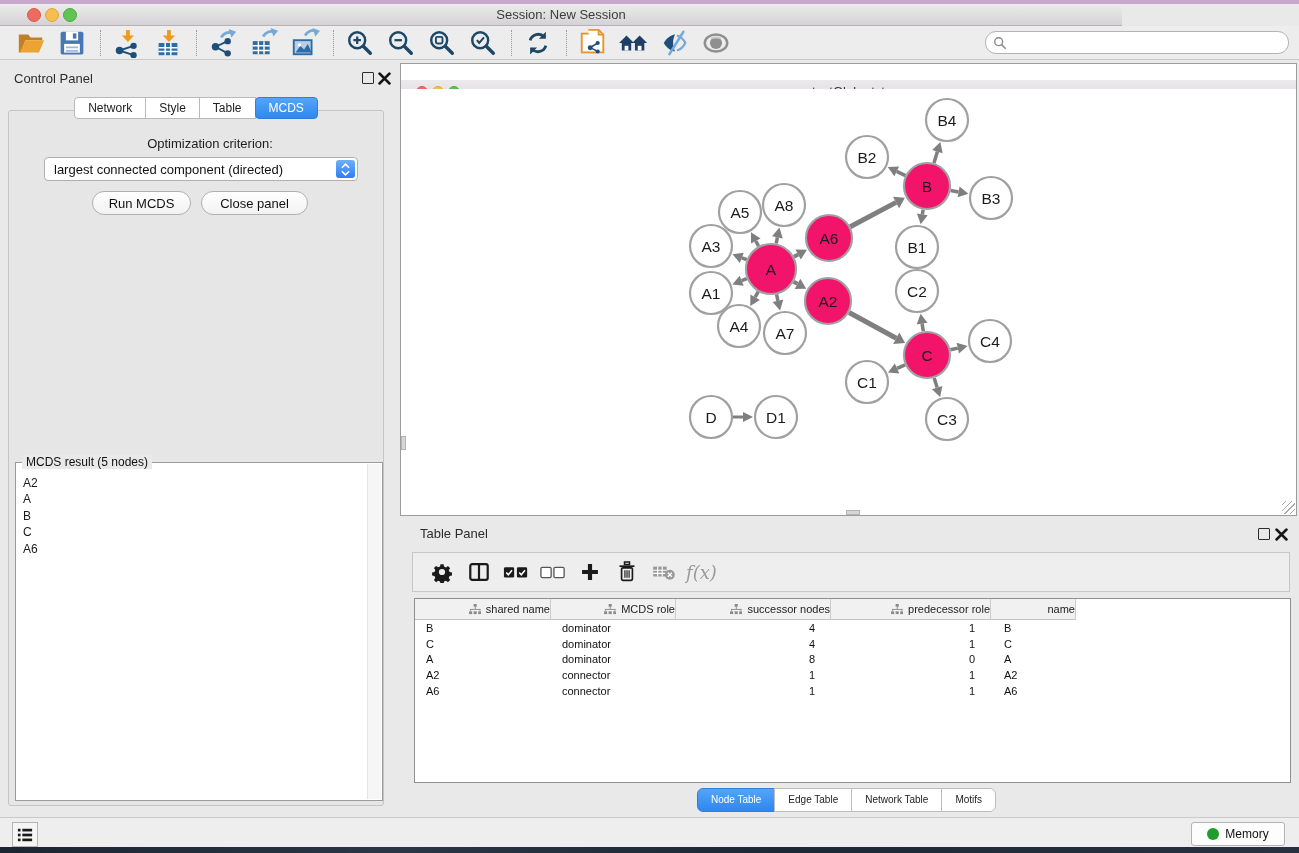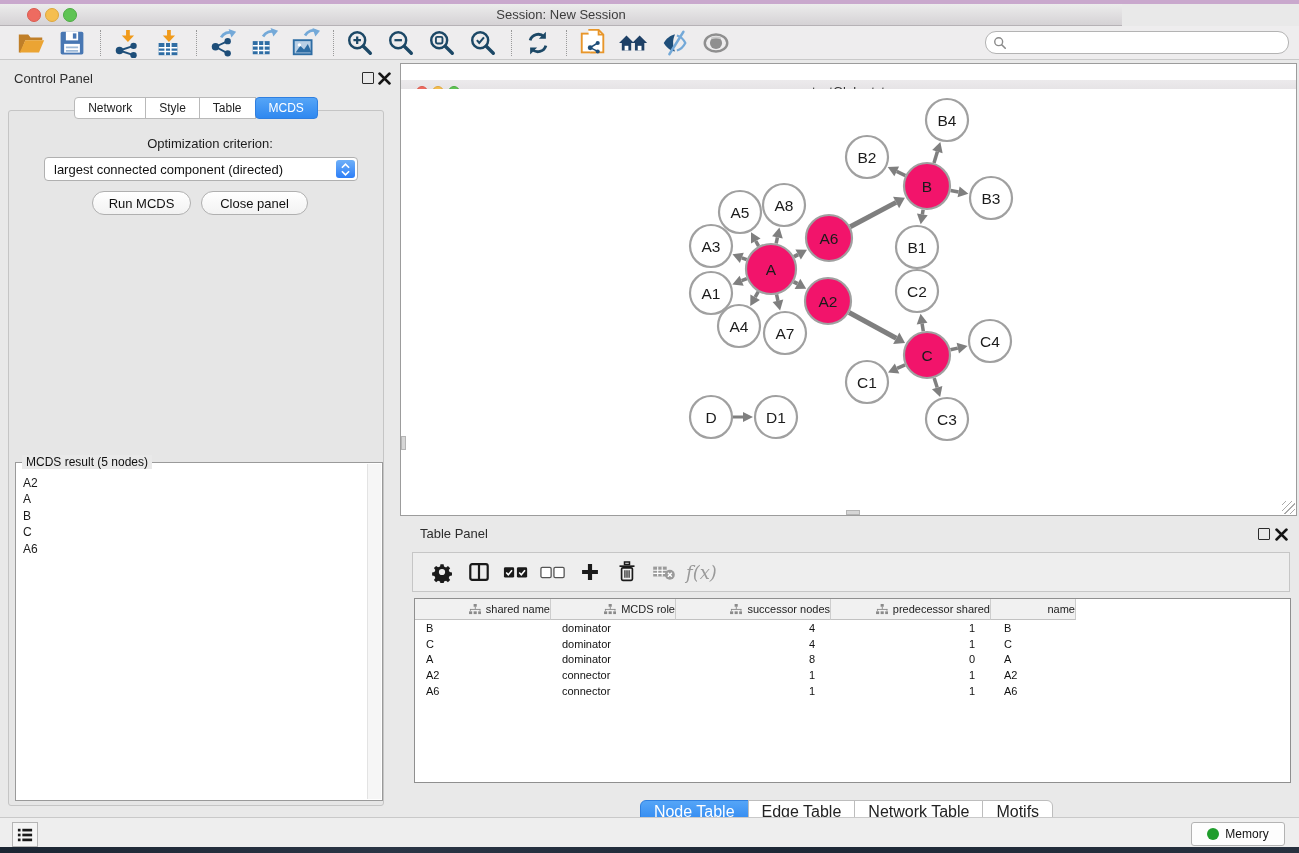--- a/index.html
+++ b/index.html
@@ -79,21 +79,21 @@
   .fx-label{font-family:"DejaVu Serif",serif;font-style:italic;font-size:18px;color:#9a9a9a;}
   .grid{position:absolute;left:20px;top:78px;width:875px;height:183px;background:#fff;
     border:1px solid #8f8f8f;overflow:hidden;}
   .grid-header{display:flex;height:21px;}
   .gh-cell{box-sizing:border-box;background:#f1f1f1;border-right:1px solid #cdcdcd;
     border-bottom:1px solid #c2c2c2;display:flex;align-items:center;justify-content:flex-end;
     gap:5px;font-size:11px;color:#222;}
   .grid-row{display:flex;height:15.8px;align-items:center;}
   .gr-cell{box-sizing:border-box;font-size:11px;color:#111;overflow:hidden;white-space:nowrap;}
   .tp-tabs{position:absolute;left:0;right:0;top:268px;display:flex;justify-content:center;}
-  .tp-tabs .seg{height:22px;line-height:22px;font-size:16px;border-radius:0;border-color:#bdbdbd;margin-top:12px;}
+  .tp-tabs .seg{height:22px;line-height:22px;font-size:10px;border-radius:0;border-color:#bdbdbd;}
   .tp-tabs .seg:first-child{border-radius:6px 0 0 6px;}
   .tp-tabs .seg:last-child{border-radius:0 6px 6px 0;}
   .tp-tabs .seg.sel{background:linear-gradient(#55a5f7,#2e87f0);color:#fff;border-color:#2e7fdf;border-radius:6px 0 0 6px;}
   
   .status-bar{position:absolute;left:0;top:817px;width:1299px;height:48px;background:#eeeeee;
     border-top:1px solid #c9c9c9;box-sizing:border-box;}
   .sb-listbtn{position:absolute;left:12px;top:4px;width:24px;height:23px;background:#f5f5f5;
     border:1px solid #b5b5b5;display:flex;align-items:center;justify-content:center;}
   .memory-btn{position:absolute;right:14px;top:4px;height:22px;width:92px;background:#fdfdfd;
     border:1px solid #b3b3b3;border-radius:3px;display:flex;align-items:center;justify-content:center;gap:6px;
@@ -520,21 +520,21 @@
                   <rect x="6.3" y="3" width="1" height="2.4"></rect>
                   <rect x="1" y="5.4" width="11.4" height="1"></rect>
                   <rect x="1" y="5.4" width="1" height="2"></rect>
                   <rect x="11.4" y="5.4" width="1" height="2"></rect>
                   <rect x="0" y="8" width="3.4" height="3"></rect>
                   <rect x="5" y="8" width="3.4" height="3"></rect>
                   <rect x="10" y="8" width="3.4" height="3"></rect>
                 </g>
               </svg>
             </span>
-            <span>predecessor shared</span>
+            <span>predecessor role</span>
           </div>
           <div class="gh-cell" style="width: 85px;">
             <span>name</span>
           </div>
         </div>
       <div id="grid-body">
           <div class="grid-row">
             <div class="gr-cell" style="width: 136px; padding-left: 11px; box-sizing: border-box;">B</div>
             <div class="gr-cell" style="width: 125px; padding-left: 11px; box-sizing: border-box;">dominator</div>
             <div class="gr-cell" style="width: 155px; text-align: right; padding-right: 16px; box-sizing: border-box;">4</div>

